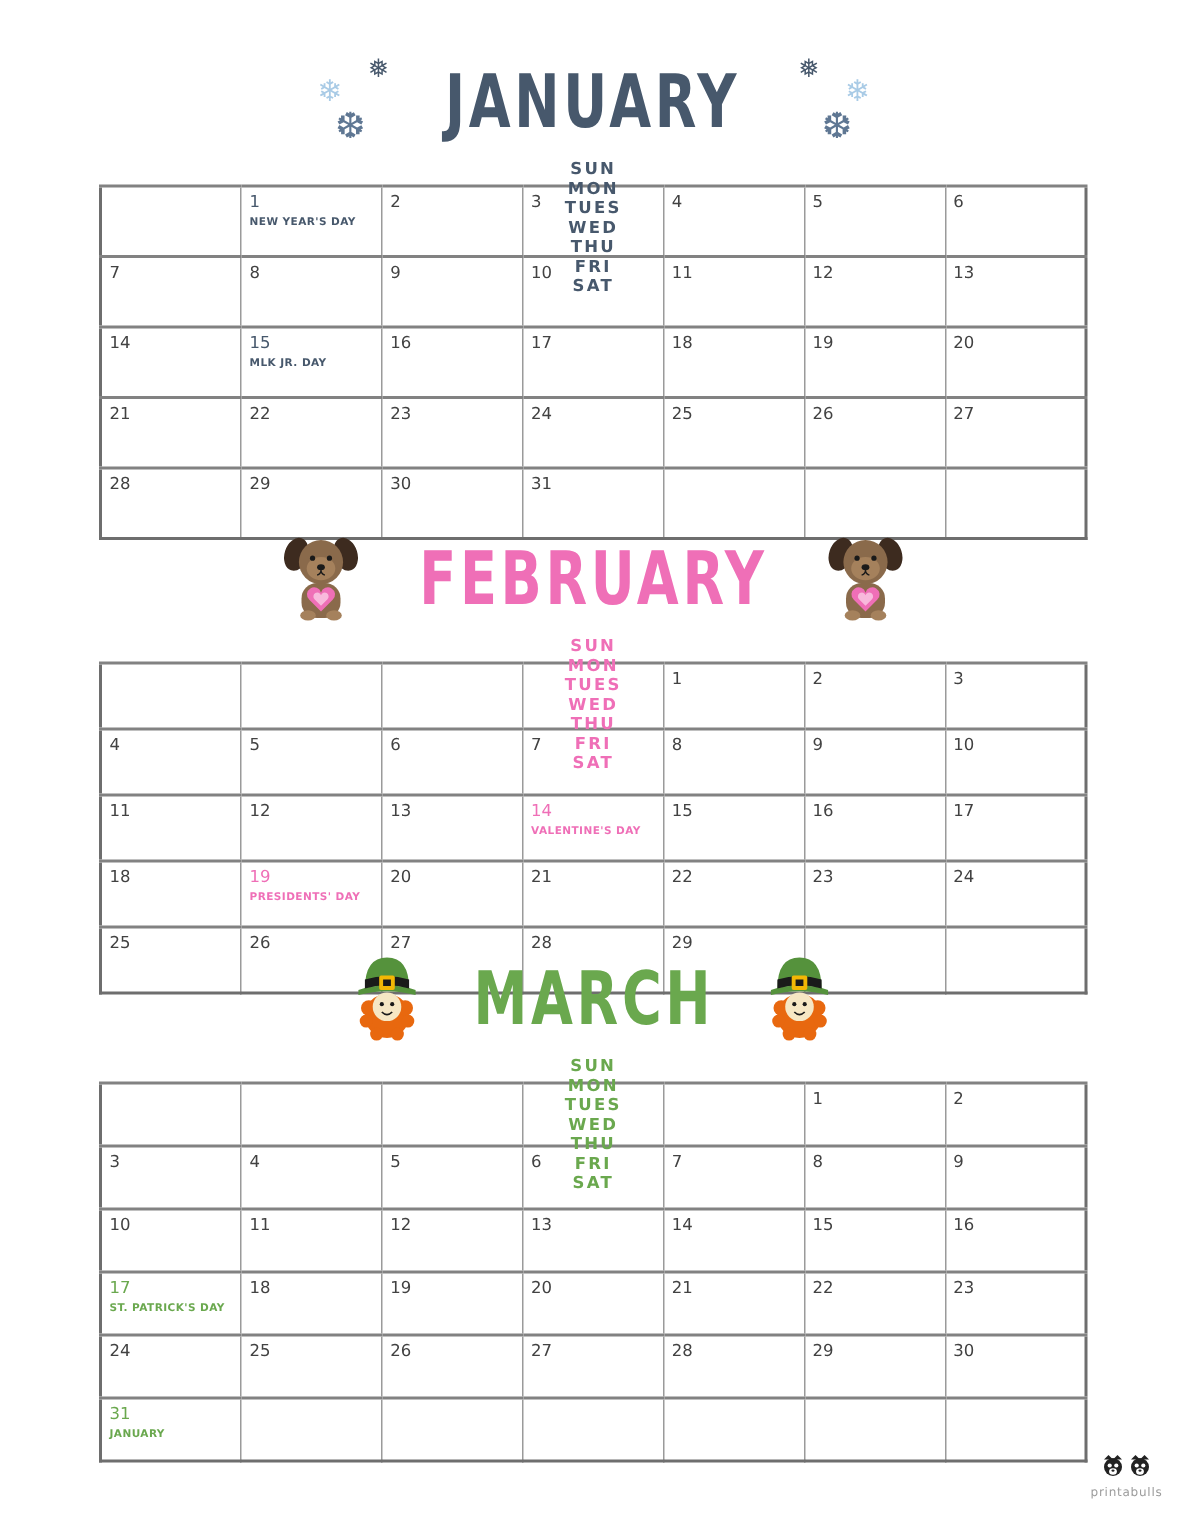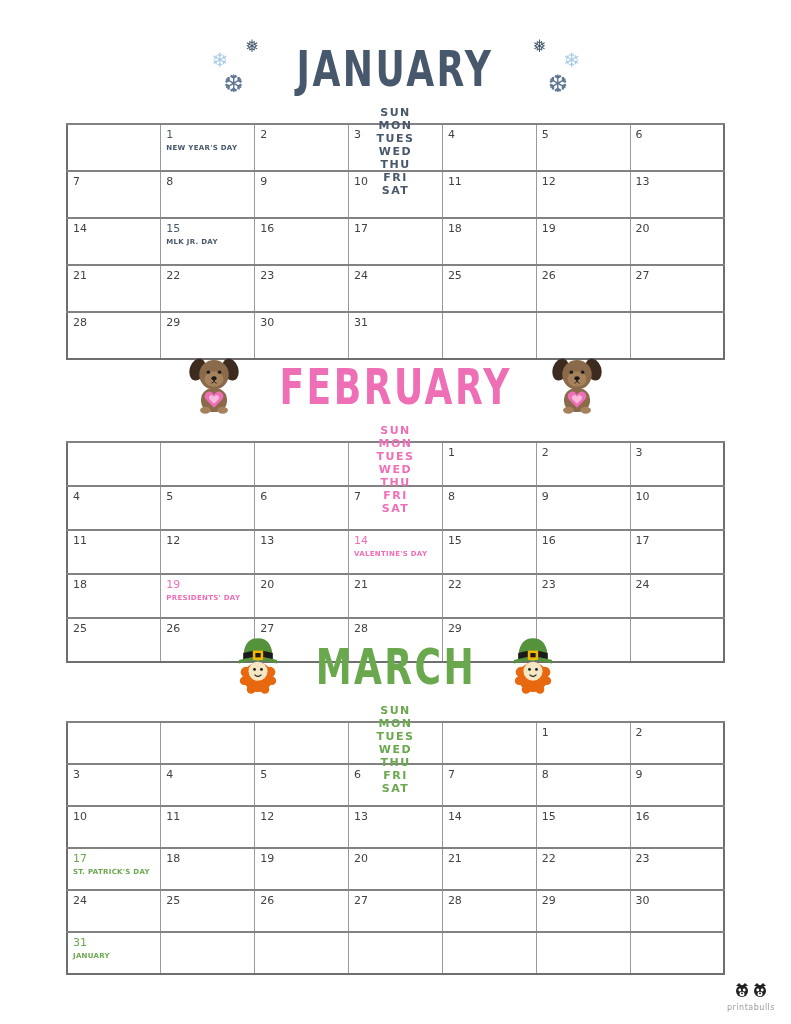--- a/index.html
+++ b/index.html
@@ -71,21 +71,21 @@
 
   .num{font-size:11px;color:#424242;line-height:1.2;}
   .num.hol{color:var(--accent);}
   .holiday{
     font-size:7px;letter-spacing:.3px;margin-top:3px;
     color:var(--accent);font-weight:700;white-space:nowrap;
   }
 
   
   .watermark{
-    position:absolute;right:16px;bottom:12px;
+    position:absolute;right:16px;bottom:25px;
     text-align:center;
   }
   .watermark .wm-label{
     font-size:8px;color:#9c9c9c;letter-spacing:.5px;margin-top:1px;
   }
 </style>
 </head>
 <body>
 
 <section class="month-section section-january" style="--accent: #47586c;">

